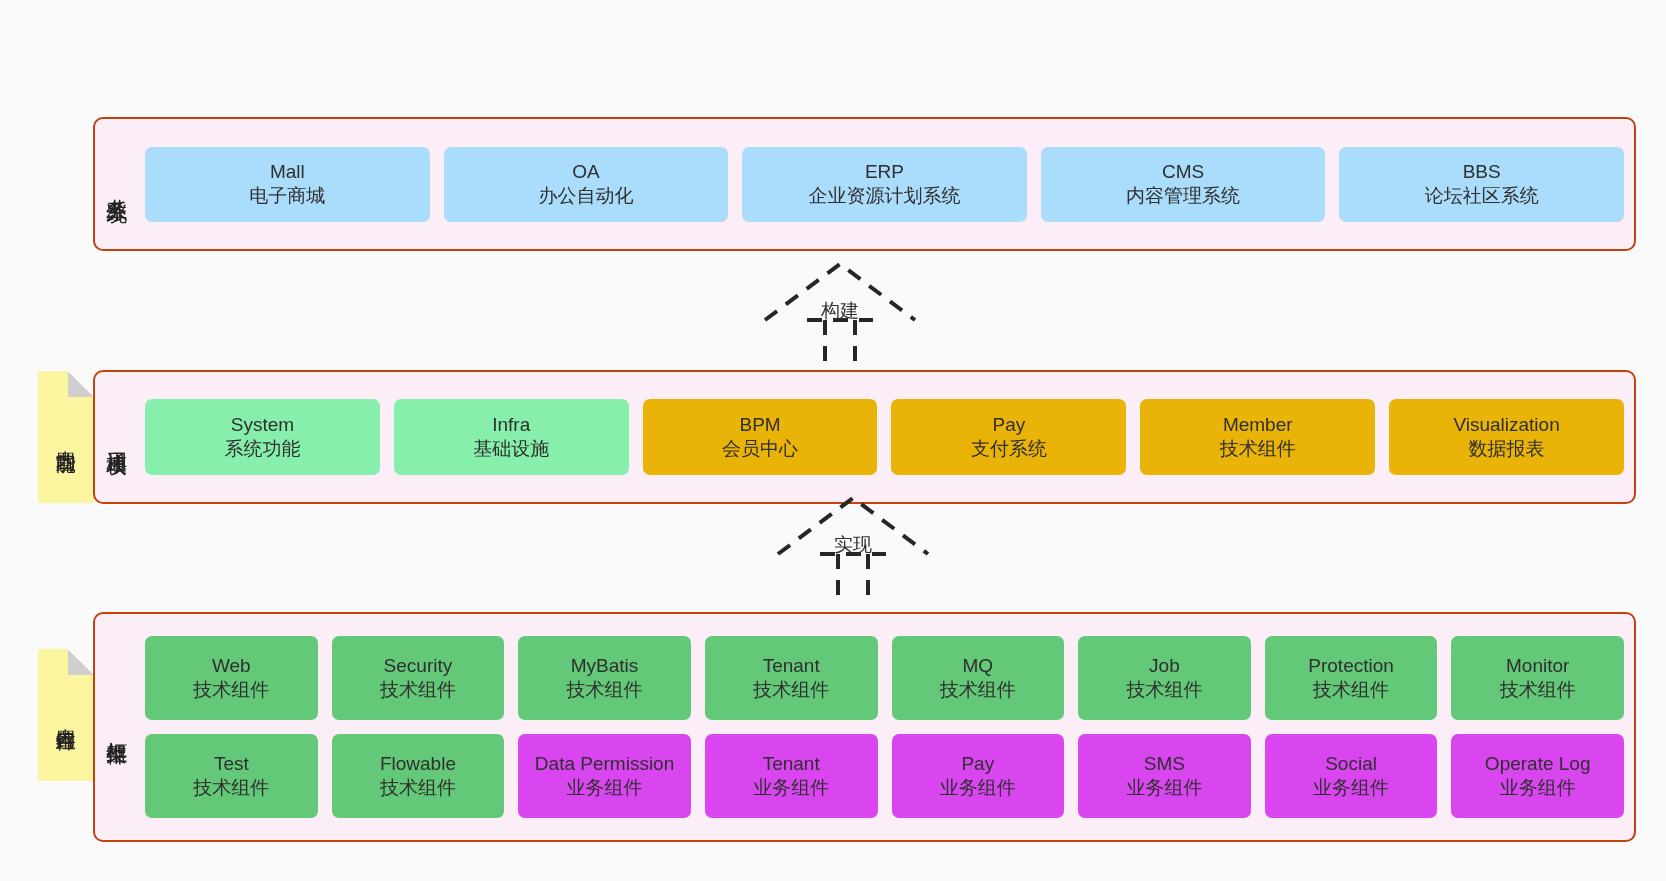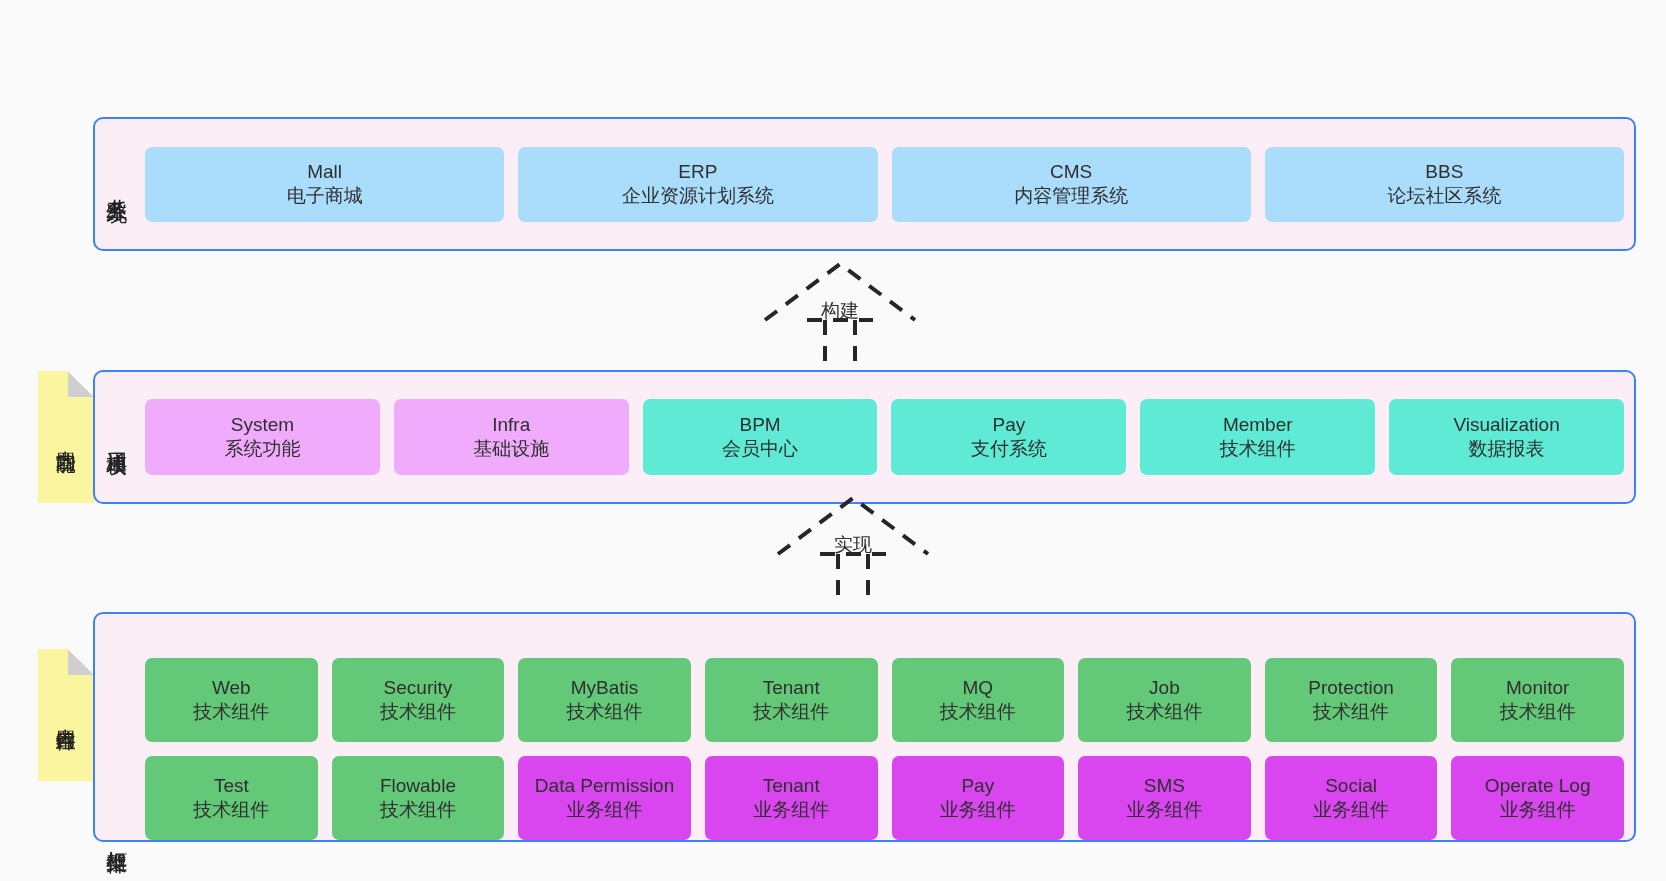--- a/index.html
+++ b/index.html
@@ -14,21 +14,21 @@
     color: #333333;
     position: relative;
     overflow: hidden;
   }
 
   
   .layer {
     position: absolute;
     box-sizing: border-box;
     background: #fbeef7;
-    border: 2px solid #3b82f6;
+    border: 2px solid #c2410c;
     border-radius: 10px;
     display: flex;
     align-items: stretch;
   }
   .layer-title {
     flex: 0 0 auto;
     width: 44px;
     display: flex;
     align-items: center;
     justify-content: center;
@@ -76,33 +76,33 @@
     font-size: 19px;
     line-height: 1.25;
     color: #2f2f2f;
     padding: 4px 3px;
   }
   .card .t-en { white-space: nowrap; }
   .card .t-cn { white-space: nowrap; }
   .card.wrap .t-en { white-space: normal; }
 
   .c-blue       { background: #aadcfb; }
-  .c-red        { background: #f0abfc; text-align: right; }
-  .c-pink       { background: #5eead4; }
+  .c-red        { background: #86efac; text-align: right; }
+  .c-pink       { background: #eab308; }
   .c-green      { background: #63c878; }
   .c-lightgreen { background: #d946ef; }
 
   
   #layer-business { left: 93px;  top: 117px; width: 1543px; height: 134px; }
   #layer-business .card { height: 75px; }
 
   #layer-common   { left: 93px;  top: 370px; width: 1543px; height: 134px; }
   #layer-common .card { height: 76px; }
 
-  #layer-framework{ left: 93px;  top: 612px; width: 1543px; height: 230px; align-items: flex-end; }
+  #layer-framework{ left: 93px;  top: 612px; width: 1543px; height: 230px; }
   #layer-framework .card { height: 84px; }
 
   
   .sticky {
     position: absolute;
     box-sizing: border-box;
     background: #fcf5a0;
     display: flex;
     align-items: center;
     justify-content: center;
@@ -152,20 +152,24 @@
 
 <div class="layer" id="layer-business">
   <div class="layer-title">业务系统</div>
   <div class="layer-body">
 
     <div class="card c-blue">
       <span class="t-en">Mall</span>
       <span class="t-cn">电子商城</span>
     </div>
 
+    <div class="card c-blue">
+      <span class="t-en">OA</span>
+      <span class="t-cn">办公自动化</span>
+    </div>
 
     <div class="card c-blue">
       <span class="t-en">ERP</span>
       <span class="t-cn">企业资源计划系统</span>
     </div>
 
 
     <div class="card c-blue">
       <span class="t-en">CMS</span>
       <span class="t-cn">内容管理系统</span>

